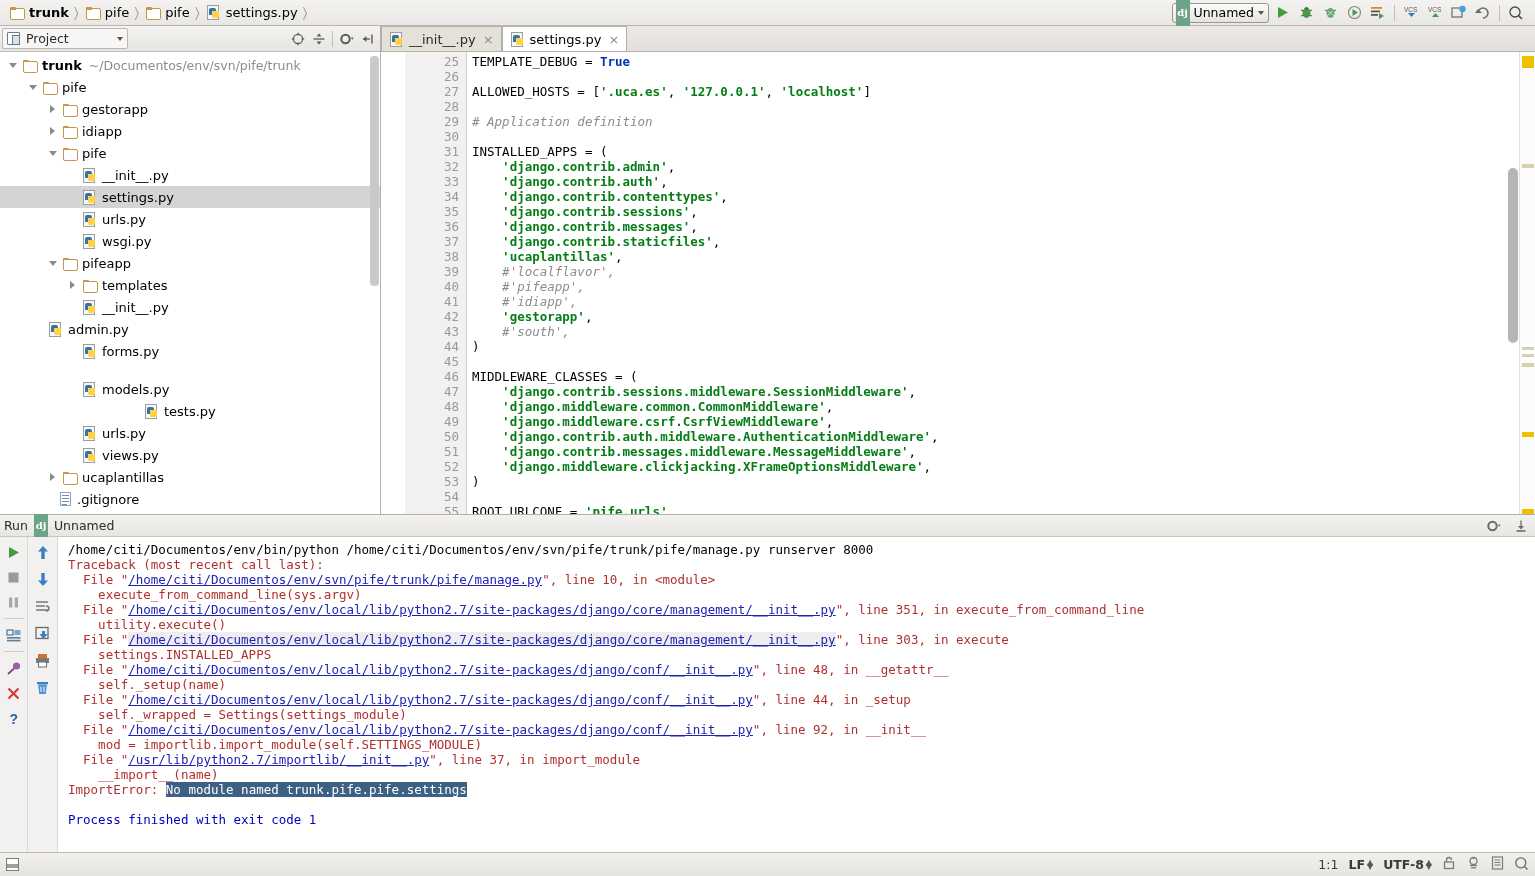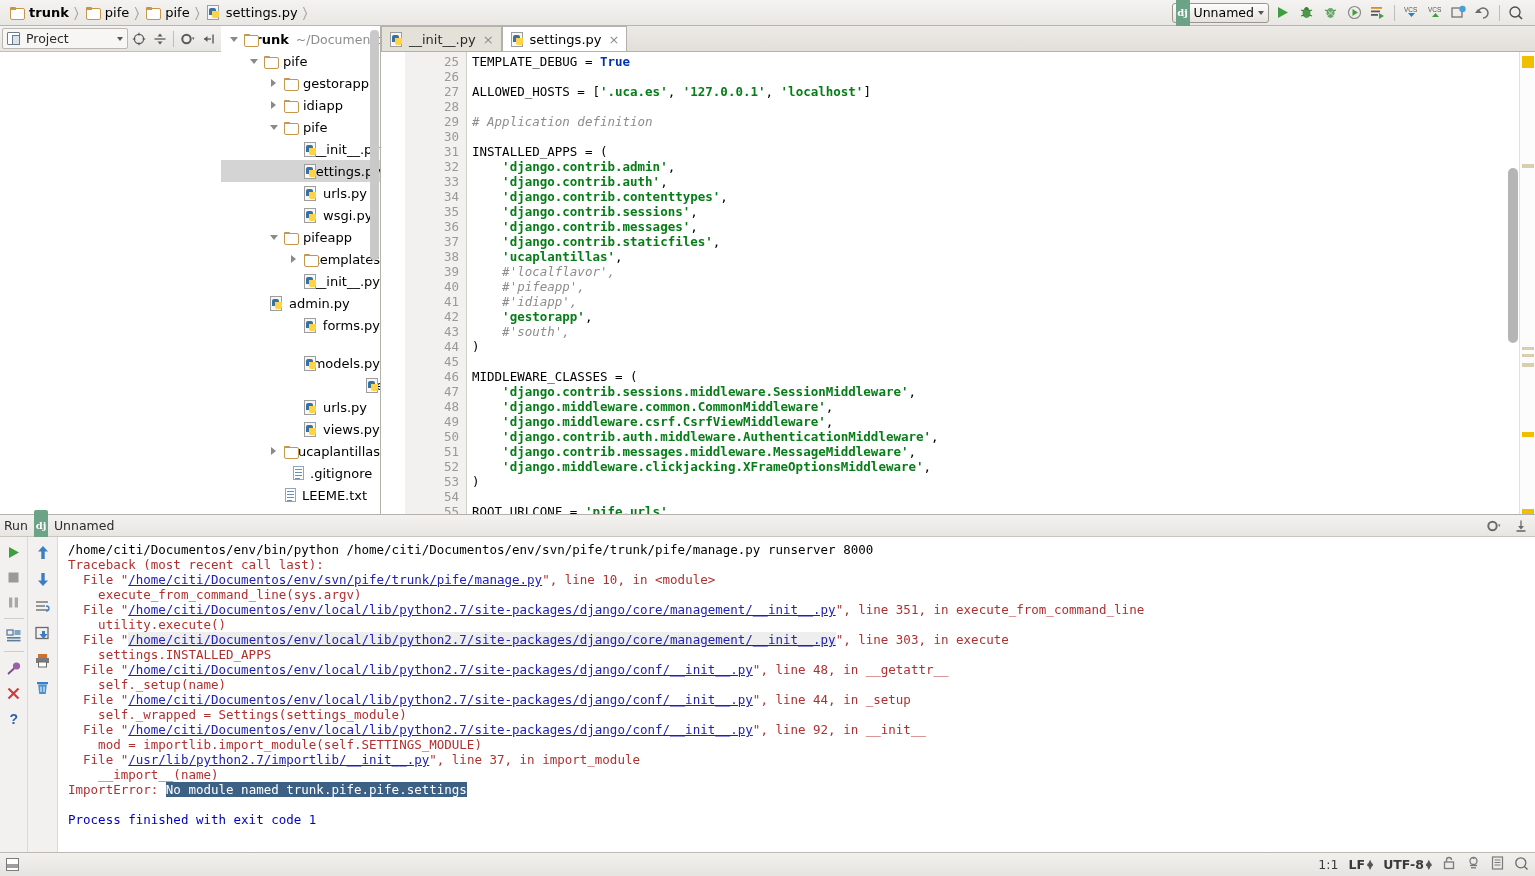--- a/index.html
+++ b/index.html
@@ -64,21 +64,21 @@
     border-radius: 2px; line-height: 1;
   }
   .caret { width: 0; height: 0; border-left: 3.5px solid transparent; border-right: 3.5px solid transparent; border-top: 4px solid #555; }
   .tbtn { width: 22px; height: 22px; display: flex; align-items: center; justify-content: center; cursor: default; }
   .tbsep { width: 1px; height: 16px; background: #c0bcb6; margin: 0 3px; }
 
   
   .body { flex: 1; display: flex; min-height: 0; }
 
   
-  .leftpane { width: 381px; min-width: 381px; display: flex; flex-direction: row; background: #fff; border-right: 1px solid #b4b0aa; }
+  .leftpane { width: 381px; min-width: 381px; display: flex; flex-direction: column; background: #fff; border-right: 1px solid #b4b0aa; }
   .pane-head {
     height: 26px; min-height: 26px; display: flex; align-items: center;
     background: linear-gradient(#f4f3f1, #e7e5e1);
     border-bottom: 1px solid #c2beb8;
     padding: 0 2px;
   }
   .proj-dd {
     display: flex; align-items: center; gap: 6px;
     width: 126px; height: 21px; padding: 0 4px;
     border: 1px solid #bbb7b1; border-radius: 2px; background: #f7f6f4;
@@ -475,21 +475,21 @@
                 <span class="b1"></span>
                 <span class="b2"></span>
               </span>
               <span class="tlabel">views.py</span>
             </div>
             <div class="trow" style="padding-left: 46px; text-align: center;">
               <span class="twist closed"></span>
               <span class="folder-ico" style="margin-left: 4px;"></span>
               <span class="tlabel">ucaplantillas</span>
             </div>
-            <div class="trow" style="padding-left: 54px;">
+            <div class="trow" style="padding-left: 42px;">
               <span class="twist"></span>
               <span class="txt-ico" style="margin-left: 4px;">
                 <span class="doc"></span>
                 <span class="l" style="top:3px"></span>
                 <span class="l" style="top:6px"></span>
                 <span class="l" style="top:9px"></span>
                 <span class="l" style="top:12px;width:5px"></span>
               </span>
               <span class="tlabel">.gitignore</span>
             </div>

